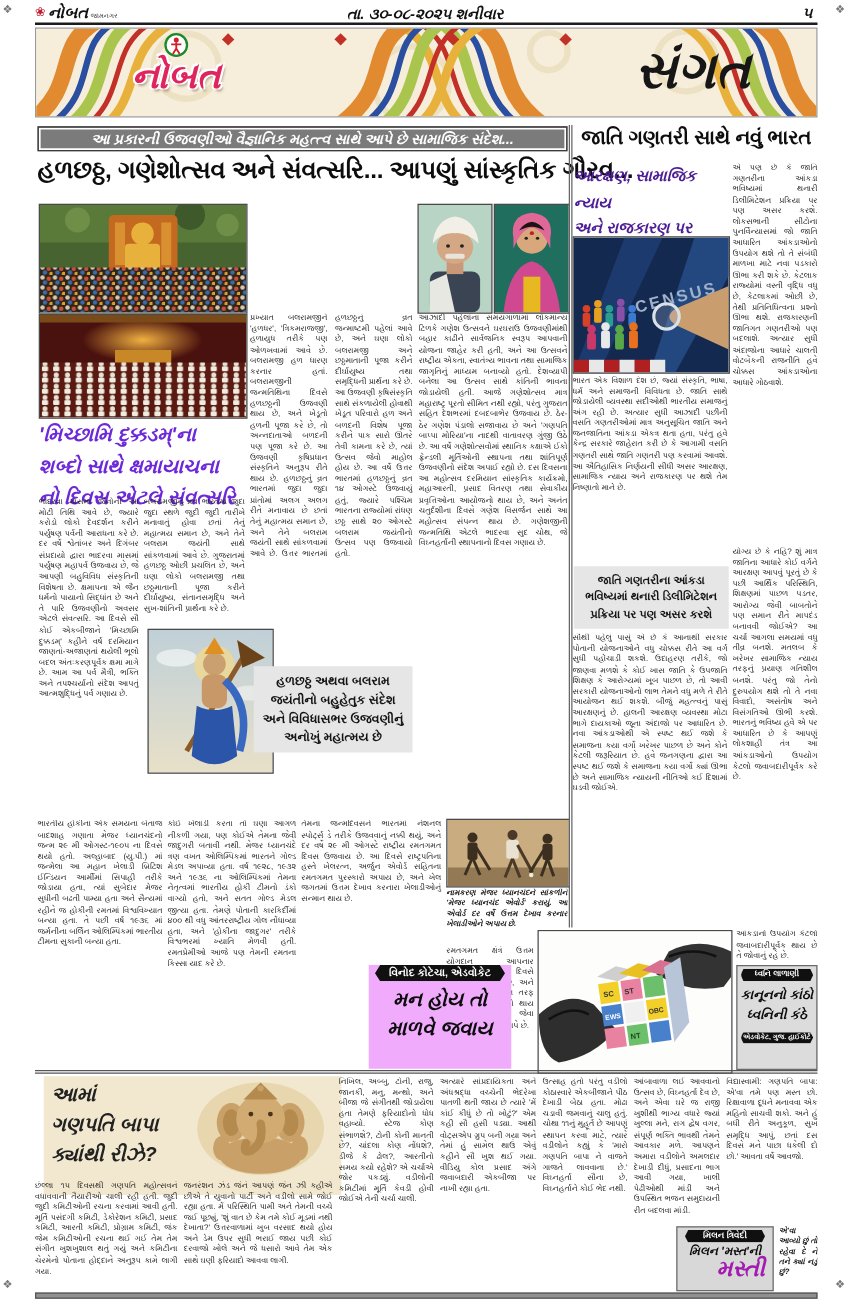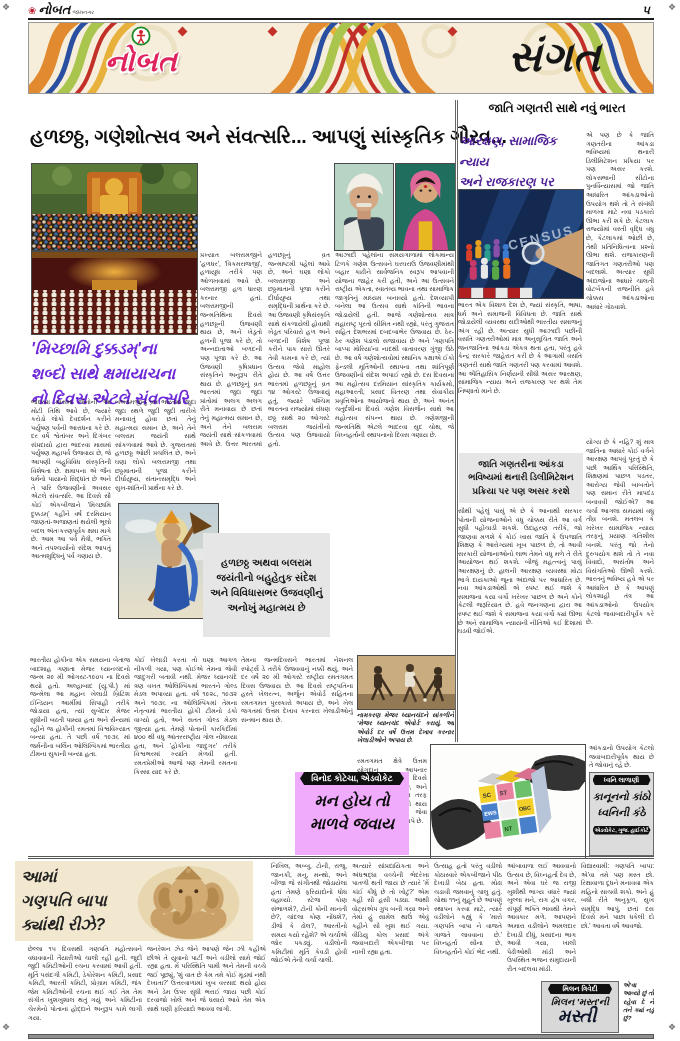--- a/index.html
+++ b/index.html
@@ -27,20 +27,21 @@
 <div id="page">
 
   <span class="abs orn" style="left:2px;top:2px">❖</span>
   <span class="abs orn" style="left:668px;top:2px">❖</span>
 
   <div class="abs" style="left:28px;top:2px;height:16px;display:flex;align-items:center">
     <span style="color:#c02030;font-size:10px;margin-right:2px">❀</span>
     <span class="b" style="font-size:13px;color:#111">નોબત</span>
     <span style="font-size:5.5px;color:#333;margin-left:2px;margin-top:5px">જામનગર</span>
   </div>
+  <div class="abs b ctr" style="left:220px;top:4px;width:240px;font-size:12px;color:#111">તા. ૩૦-૦૮-૨૦૨૫ શનીવાર</div>
   <div class="abs b" style="left:642px;top:3px;font-size:12px;color:#111">૫</div>
   <div class="abs rule" style="left:28px;top:18px;width:626px;height:2px"></div>
 
   <div class="abs" style="left:28px;top:22px;width:626px;height:72px;border:1px solid #999;box-sizing:border-box">
     <svg width="624" height="70" viewBox="0 0 624 70" preserveAspectRatio="none" style="position:absolute;left:0;top:0">
       <rect width="624" height="70" fill="#f6eedb"></rect>
       <g fill="none" stroke="#ece1c2" stroke-width="5">
         <circle cx="120" cy="30" r="26"></circle>
           <circle cx="300" cy="44" r="30"></circle>
           <circle cx="520" cy="26" r="24"></circle>
@@ -67,20 +68,21 @@
       <svg width="20" height="20" viewBox="0 0 22 22" style="margin:0 auto">
         <circle cx="11" cy="11" r="9.5" fill="#fff" stroke="#1a8a2a" stroke-width="2"></circle>
         <circle cx="11" cy="6.5" r="2.2" fill="#d0202a"></circle>
         <path d="M11,8.5 L11,14 M6.5,10.5 L15.5,10.5 M11,14 L8,19 M11,14 L14,19" stroke="#d0202a" stroke-width="1.6" fill="none"></path>
       </svg>
       <div class="b" style="font-size:29px;line-height:1.1;color:#e0255e;text-shadow:1.5px 1.5px 0 #fff,-1.5px -1.5px 0 #fff,1.5px -1.5px 0 #fff,-1.5px 1.5px 0 #fff,2px 3px 2px rgba(60,30,0,.35)">નોબત</div>
     </div>
     <div class="abs b ctr" style="left:440px;top:10px;width:170px;font-size:42px;color:#161616;font-family:'Liberation Serif',serif">સંગત</div>
   </div>
 
+  <div class="abs b ctr" style="left:30px;top:101px;width:424px;height:20px;background:#7b7b7b;color:#fff;font-size:11.5px;line-height:20px;border:1px solid #3c3c3c;box-shadow:inset 0 0 0 1.5px #fff;box-sizing:border-box">આ પ્રકારની ઉજવણીઓ વૈજ્ઞાનિક મહત્ત્વ સાથે આપે છે સામાજિક સંદેશ...</div>
   <div class="abs headline" style="left:30px;top:125px;width:426px;font-size:19.5px">હળછઠ્ઠ, ગણેશોત્સવ અને સંવત્સરિ... આપણું સાંસ્કૃતિક ગૌરવ...</div>
 
   <div class="abs imgbox" style="left:31px;top:163px;width:165px;height:86px">
     <svg width="165" height="86" viewBox="0 0 165 86" preserveAspectRatio="none">
       <rect width="165" height="86" fill="#47632f"></rect>
       <rect width="165" height="30" fill="#5a7a3a"></rect>
       <circle cx="30" cy="12" r="10" fill="#6f8f49"></circle>
         <circle cx="120" cy="8" r="12" fill="#3f5a2a"></circle>
         <circle cx="150" cy="16" r="9" fill="#6f8f49"></circle>
       <rect x="55" y="8" width="55" height="46" rx="4" fill="#c46a20"></rect>
@@ -174,21 +176,21 @@
       <line x1="30" y1="96" x2="78" y2="16" stroke="#8a5a28" stroke-width="4"></line>
       <path d="M70,8 L92,22 L74,30 Z" fill="#6a4418"></path>
       <circle cx="52" cy="27" r="9" fill="#caa070"></circle>
       <path d="M44,19 L52,6 L60,19 Z" fill="#e09020"></path>
       <rect x="42" y="35" width="20" height="27" rx="7" fill="#c89868"></rect>
       <path d="M60,40 Q82,60 72,96" stroke="#3868c0" stroke-width="6" fill="none"></path>
       <path d="M38,60 Q52,67 66,60 L70,100 Q52,113 34,100 Z" fill="#2b55a8"></path>
     </svg>
   </div>
 
-  <div class="abs quotebox" style="left:203px;top:533px;width:127px;height:104px;font-size:10px;line-height:1.5">હળછઠ્ઠ અથવા બલરામ જયંતીનો બહુહેતુક સંદેશ અને વિવિધાસભર ઉજવણીનું અનોખું મહાત્મય છે</div>
+  <div class="abs quotebox" style="left:203px;top:533px;width:127px;height:69px;font-size:10px;line-height:1.5">હળછઠ્ઠ અથવા બલરામ જયંતીનો બહુહેતુક સંદેશ અને વિવિધાસભર ઉજવણીનું અનોખું મહાત્મય છે</div>
 
   <div class="abs txt" style="left:30px;top:656px;width:100px;height:199px">ભારતીય હોકીના એક સમયના બેતાજ બાદશાહ ગણાતા મેજર ધ્યાનચંદનો જન્મ ૨૯ મી ઓગસ્ટ-૧૯૦૫ ના દિવસે થયો હતો. અલ્હાબાદ (યુ.પી.) માં જન્મેલા આ મહાન ખેલાડી બ્રિટિશ ઈન્ડિયન આર્મીમાં સિપાહી તરીકે જોડાયા હતા, ત્યાં સુબેદાર મેજર સુધીની બઢતી પામ્યા હતા અને સૈન્યમાં રહીને જ હોકીની રમતમાં વિશ્વવિખ્યાત બન્યા હતા. તે પછી વર્ષ ૧૯૩૬ માં જર્મનીના બર્લિન ઓલિમ્પિકમાં ભારતીય ટીમના સુકાની બન્યા હતા.</div>
   <div class="abs txt" style="left:134px;top:656px;width:103px;height:199px">કોઈ ખેલાડી કરતા તો ઘણા આગળ નીકળી ગયા, પણ કોઈએ તેમના જેવી જાદુગરી બતાવી નથી. મેજર ધ્યાનચંદે ત્રણ વખત ઓલિમ્પિકમાં ભારતને ગોલ્ડ મેડલ અપાવ્યા હતા. વર્ષ ૧૯૨૮, ૧૯૩૨ અને ૧૯૩૬ ના ઓલિમ્પિકમાં તેમના નેતૃત્વમાં ભારતીય હોકી ટીમનો ડંકો વાગ્યો હતો, અને સતત ગોલ્ડ મેડલ જીત્યા હતા. તેમણે પોતાની કારકિર્દીમાં ૪૦૦ થી વધુ આંતરરાષ્ટ્રીય ગોલ નોંધાવ્યા હતા, અને 'હોકીના જાદુગર' તરીકે વિશ્વભરમાં ખ્યાતિ મેળવી હતી. રમતપ્રેમીઓ આજે પણ તેમની રમતના કિસ્સા યાદ કરે છે.</div>
   <div class="abs txt" style="left:241px;top:656px;width:112px;height:112px">તેમના જન્મદિવસને ભારતમાં નેશનલ સ્પોર્ટ્સ ડે તરીકે ઉજવવાનું નક્કી થયું, અને દર વર્ષે ૨૯ મી ઓગસ્ટે રાષ્ટ્રીય રમતગમત દિવસ ઉજવાય છે. આ દિવસે રાષ્ટ્રપતિના હસ્તે ખેલરત્ન, અર્જુન એવોર્ડ સહિતના રમતગમત પુરસ્કારો અપાય છે, અને ખેલ જગતમાં ઉત્તમ દેખાવ કરનારા ખેલાડીઓનું સન્માન થાય છે.</div>
 
   <div class="abs imgbox" style="left:357px;top:655px;width:97px;height:53px">
     <svg width="97" height="53" viewBox="0 0 97 53" preserveAspectRatio="none">
       <rect width="97" height="53" fill="#c9ad80"></rect>
       <rect y="38" width="97" height="15" fill="#937a54"></rect>
       <g stroke="#3c2f20" stroke-width="2.4" fill="#3c2f20">
@@ -219,21 +221,21 @@
   <div class="abs txt" style="left:357px;top:757px;width:70px;height:98px">રમતગમત ક્ષેત્રે ઉત્તમ યોગદાન આપનાર ખેલાડીઓને આ દિવસે સન્માનિત કરાય છે, અને યુવાઓને રમતગમત તરફ વાળવાના આયોજનો થાય છે. ખેલ મહાકુંભ જેવા આયોજનો પ્રેરણા આપે છે.</div>
 
   <div class="abs" style="left:295px;top:772px;width:114px;height:83px;background:#f0abfc">
     <div class="ribbon" style="width:104px;margin:0 auto;font-size:8.5px;line-height:13px;height:13px">વિનોદ કોટેચા, એડવોકેટ</div>
     <div class="b ctr pre" style="font-size:16px;line-height:1.45;margin-top:4px;color:#0c0c0c">મન હોય તો
 માળવે જવાય</div>
   </div>
 
   <div class="abs" style="left:455px;top:100px;height:642px;width:0;border-left:3px double #666"></div>
 
-  <div class="abs headline ctr" style="left:459px;top:101px;width:196px;font-size:12px">જાતિ ગણતરી સાથે નવું ભારત</div>
+  <div class="abs headline ctr" style="left:459px;top:101px;width:196px;font-size:16px">જાતિ ગણતરી સાથે નવું ભારત</div>
   <div class="abs b pre" style="left:459px;top:131px;width:124px;height:54px;font-size:12.5px;line-height:1.65;color:#4c1d95">આરક્ષણ, સામાજિક ન્યાય
 અને રાજકારણ પર અસર</div>
   <div class="abs txt" style="left:586px;top:131px;width:68px;height:303px">એ પણ છે કે જાતિ ગણતરીના આંકડા ભવિષ્યમાં થનારી ડિલીમિટેશન પ્રક્રિયા પર પણ અસર કરશે. લોકસભાની સીટોના પુનર્વિન્યાસમાં જો જાતિ આધારિત આંકડાઓનો ઉપયોગ થશે તો તે સંબંધી માળખા માટે નવા પડકારો ઊભા કરી શકે છે. કેટલાક રાજ્યોમાં વસ્તી વૃદ્ધિ વધુ છે, કેટલાકમાં ઓછી છે, તેથી પ્રતિનિધિત્વના પ્રશ્નો ઊભા થશે. રાજકારણની જાતિગત ગણતરીઓ પણ બદલાશે. અત્યાર સુધી અંદાજોના આધારે ચાલતી વોટબેંકની રાજનીતિ હવે ચોક્કસ આંકડાઓના આધારે ગોઠવાશે.</div>
 
   <div class="abs imgbox" style="left:458px;top:189px;width:124px;height:108px">
     <svg width="124" height="108" viewBox="0 0 122 106" preserveAspectRatio="none">
       <rect width="122" height="106" fill="#14294f"></rect>
       <polygon points="0,106 40,0 70,0 20,106" fill="#1d3a6e"></polygon>
       <polygon points="60,106 95,0 122,0 122,30 80,106" fill="#23477f"></polygon>
       <g transform="rotate(-14 70 50)">
@@ -310,21 +312,21 @@
   <div class="abs txt" style="left:589px;top:744px;width:65px;height:24px">આંકડાનો ઉપયોગ કેટલો જવાબદારીપૂર્વક થાય છે તે જોવાનું રહે છે.</div>
   <div class="abs graybox" style="left:589px;top:772px;width:65px;height:84px;background:#dcdcdc">
     <div class="ribbon" style="width:58px;margin:2px auto 0;font-size:6.5px;line-height:10px;height:10px">ધ્વનિ લાળાણી</div>
     <div class="b ctr pre" style="font-size:10.5px;line-height:1.5;margin-top:4px;color:#0c0c0c">કાનૂનનો કાંઠો
 ધ્વનિની કંઠે</div>
     <div class="ribbon" style="width:58px;margin:5px auto 0;font-size:5.5px;line-height:9px;height:9px">એડવોકેટ, ગુજ. હાઈકોર્ટ</div>
   </div>
 
   <div class="abs" style="left:28px;top:856px;width:626px;height:0;border-top:3px double #555"></div>
 
-  <div class="abs" style="left:15px;top:861px;width:238px;height:80px;background:#f2e8cf">
+  <div class="abs" style="left:35px;top:861px;width:238px;height:95px;background:#f2e8cf">
     <div class="b pre" style="position:absolute;left:6px;top:4px;font-size:16px;line-height:1.5;color:#222">આમાં
 ગણપતિ બાપા
 ક્યાંથી રીઝે?</div>
     <svg style="position:absolute;right:2px;top:1px" width="124" height="78" viewBox="0 0 125 80">
       <ellipse cx="62" cy="42" rx="52" ry="38" fill="#e7d6ae"></ellipse>
       <ellipse cx="62" cy="64" rx="34" ry="15" fill="#c9a168"></ellipse>
       <ellipse cx="38" cy="37" rx="12" ry="16" fill="#c9a168"></ellipse>
         <ellipse cx="38" cy="37" rx="7" ry="11" fill="#b58a4e"></ellipse>
       <ellipse cx="86" cy="37" rx="12" ry="16" fill="#c9a168"></ellipse>
         <ellipse cx="86" cy="37" rx="7" ry="11" fill="#b58a4e"></ellipse>
@@ -342,21 +344,21 @@
   <div class="abs txt" style="left:147px;top:945px;width:119px;height:88px">જનરેશન ઝેડ જેને આપણે જેન ઝી કહીએ છીએ તે યુવાનો પાર્ટી અને વડીલો સામે જોઈ રહ્યા હતા. મેં પરિસ્થિતિ પામી અને તેમની વચ્ચે જઈ પૂછ્યું, 'શું વાત છે કેમ તમે કોઈ મૂડમાં નથી દેખાતા?' ઉત્તરવાળામાં ખુબ વરસાદ થયો હોય અને ડેમ ઉપર સુધી ભરાઈ જાય પછી કોઈ દરવાજો ખોલે અને જે ધસારો આવે તેમ એક સાથે ઘણી ફરિયાદો આવવા લાગી.</div>
   <div class="abs txt" style="left:271px;top:862px;width:76px;height:171px">નિખિલ, અબ્બુ, ટોની, રાજુ, જાનકી, મનુ, મન્થો, અને બીજા જે સંગીતથી જોડાયેલા હતા તેમણે ફરિયાદોનો ધોધ વહાવ્યો. સ્ટેજ કોણ સંભાળશે?, ટોની કોની માનતી છે?, ચાંદલા કોણ નોંધશે?, ડીજે કે ઢોલ?, આરતીનો સમય કયો રહેશે? એ ચર્ચાએ જોર પકડ્યું. વડીલોની કમિટીમાં મૂર્તિ કેવડી હોવી જોઈએ તેની ચર્ચા ચાલી.</div>
   <div class="abs txt" style="left:352px;top:862px;width:77px;height:171px">અત્યારે સાંપ્રદાયિકતા અને અંધશ્રદ્ધા વચ્ચેની ભેદરેખા પાતળી થતી જાય છે ત્યારે 'મેં કાંઈ કીધું છે તો ખોટું?' એમ કહી સૌ હસી પડ્યા. આથી વોટ્સએપ ગ્રુપ બની ગયા અને તેમાં હું સામેલ થાઉં એવું કહીને સૌ ખુશ થઈ ગયા. વીડિયુ કોલ પ્રસાદ અંગે જવાબદારી એકબીજા પર નાખી રહ્યા હતા.</div>
   <div class="abs txt" style="left:434px;top:862px;width:68px;height:171px">ઉત્સાહ હતો પરંતુ વડીલો કોઠાસ્વારે એકબીજાને પીઠ દેખાડી બેઠા હતા. મોઢા ચડાવી જમવાનું ચાલુ હતું. ચોથા ૧૧નું મુહૂર્ત છે આપણું સ્થાપન કરવા માટે, ત્યારે વડીલોને કહ્યું કે 'મારો ગણપતિ બાપા ને વાજતે ગાજતે લાવવાના છે.' વિઘ્નહર્તા સૌના છે, વિઘ્નહર્તાને કોઈ ભેદ નથી.</div>
   <div class="abs txt" style="left:507px;top:862px;width:69px;height:171px">આંબાવાળા લઈ આવવાનો ઉત્સવ છે, વિઘ્નહર્તા દેવ છે, અને એવા ઘરે જ રાજી ખુશીથી ભાગ્ય વધારે જ્યાં ખુલ્લા મને, રાગ દ્વેષ વગર, સંપૂર્ણ ભક્તિ ભાવથી તેમને આવકાર મળે. આપણને અમારા વડીલોને અમલદાર દેખાડી દીધું, પ્રસાદના ભાગ આવી ગયા, ખાલી પેઢીઓથી માંડી અને ઉપસ્થિત ભજન સમુદાયની રીત બદલવા માંડી.</div>
   <div class="abs txt" style="left:581px;top:862px;width:73px;height:116px">વિદ્યાસ્વામી: ગણપતિ બાપા: એ'વા તમે પણ મસ્ત છો. રિક્ષાવાળા દૂધને મનાવવા એક મહિનો સાચવી શકો. અને હું બધી રીતે અનુકૂળ, સુખ સમૃદ્ધિ આપું, છતાં દસ દિવસે મને પાછા ધકેલી દો છો.' આવતા વર્ષે આવજો.</div>
 
   <div class="abs graybox" style="left:541px;top:981px;width:78px;height:52px;background:#d8d8d8">
     <div class="ribbon" style="width:64px;margin:2px auto 0;font-size:7px;line-height:10px;height:10px">મિલન ત્રિવેદી</div>
     <div class="b ctr" style="font-size:9.5px;margin-top:2px;color:#0c0c0c">મિલન 'મસ્ત'ની</div>
-    <div class="b" style="font-size:18px;color:#0f172a;text-align:center;padding-right:6px;margin-top:-2px">મસ્તી</div>
+    <div class="b" style="font-size:18px;color:#a21caf;text-align:right;padding-right:6px;margin-top:-2px">મસ્તી</div>
   </div>
   <div class="abs txt b" style="left:623px;top:981px;width:31px;height:52px;font-size:6.2px">એ'વા આવ્યો છું તો રહેવા દે ને તને ક્યાં નડું છું?</div>
 
   <div class="abs" style="left:28px;top:1034px;width:626px;height:5px;background:#909090;border:1px solid #555;box-sizing:border-box"></div>
   <span class="abs orn" style="left:2px;top:1022px">❖</span>
   <span class="abs orn" style="left:668px;top:1022px">❖</span>
 
 </div>
 
 </body></html>

